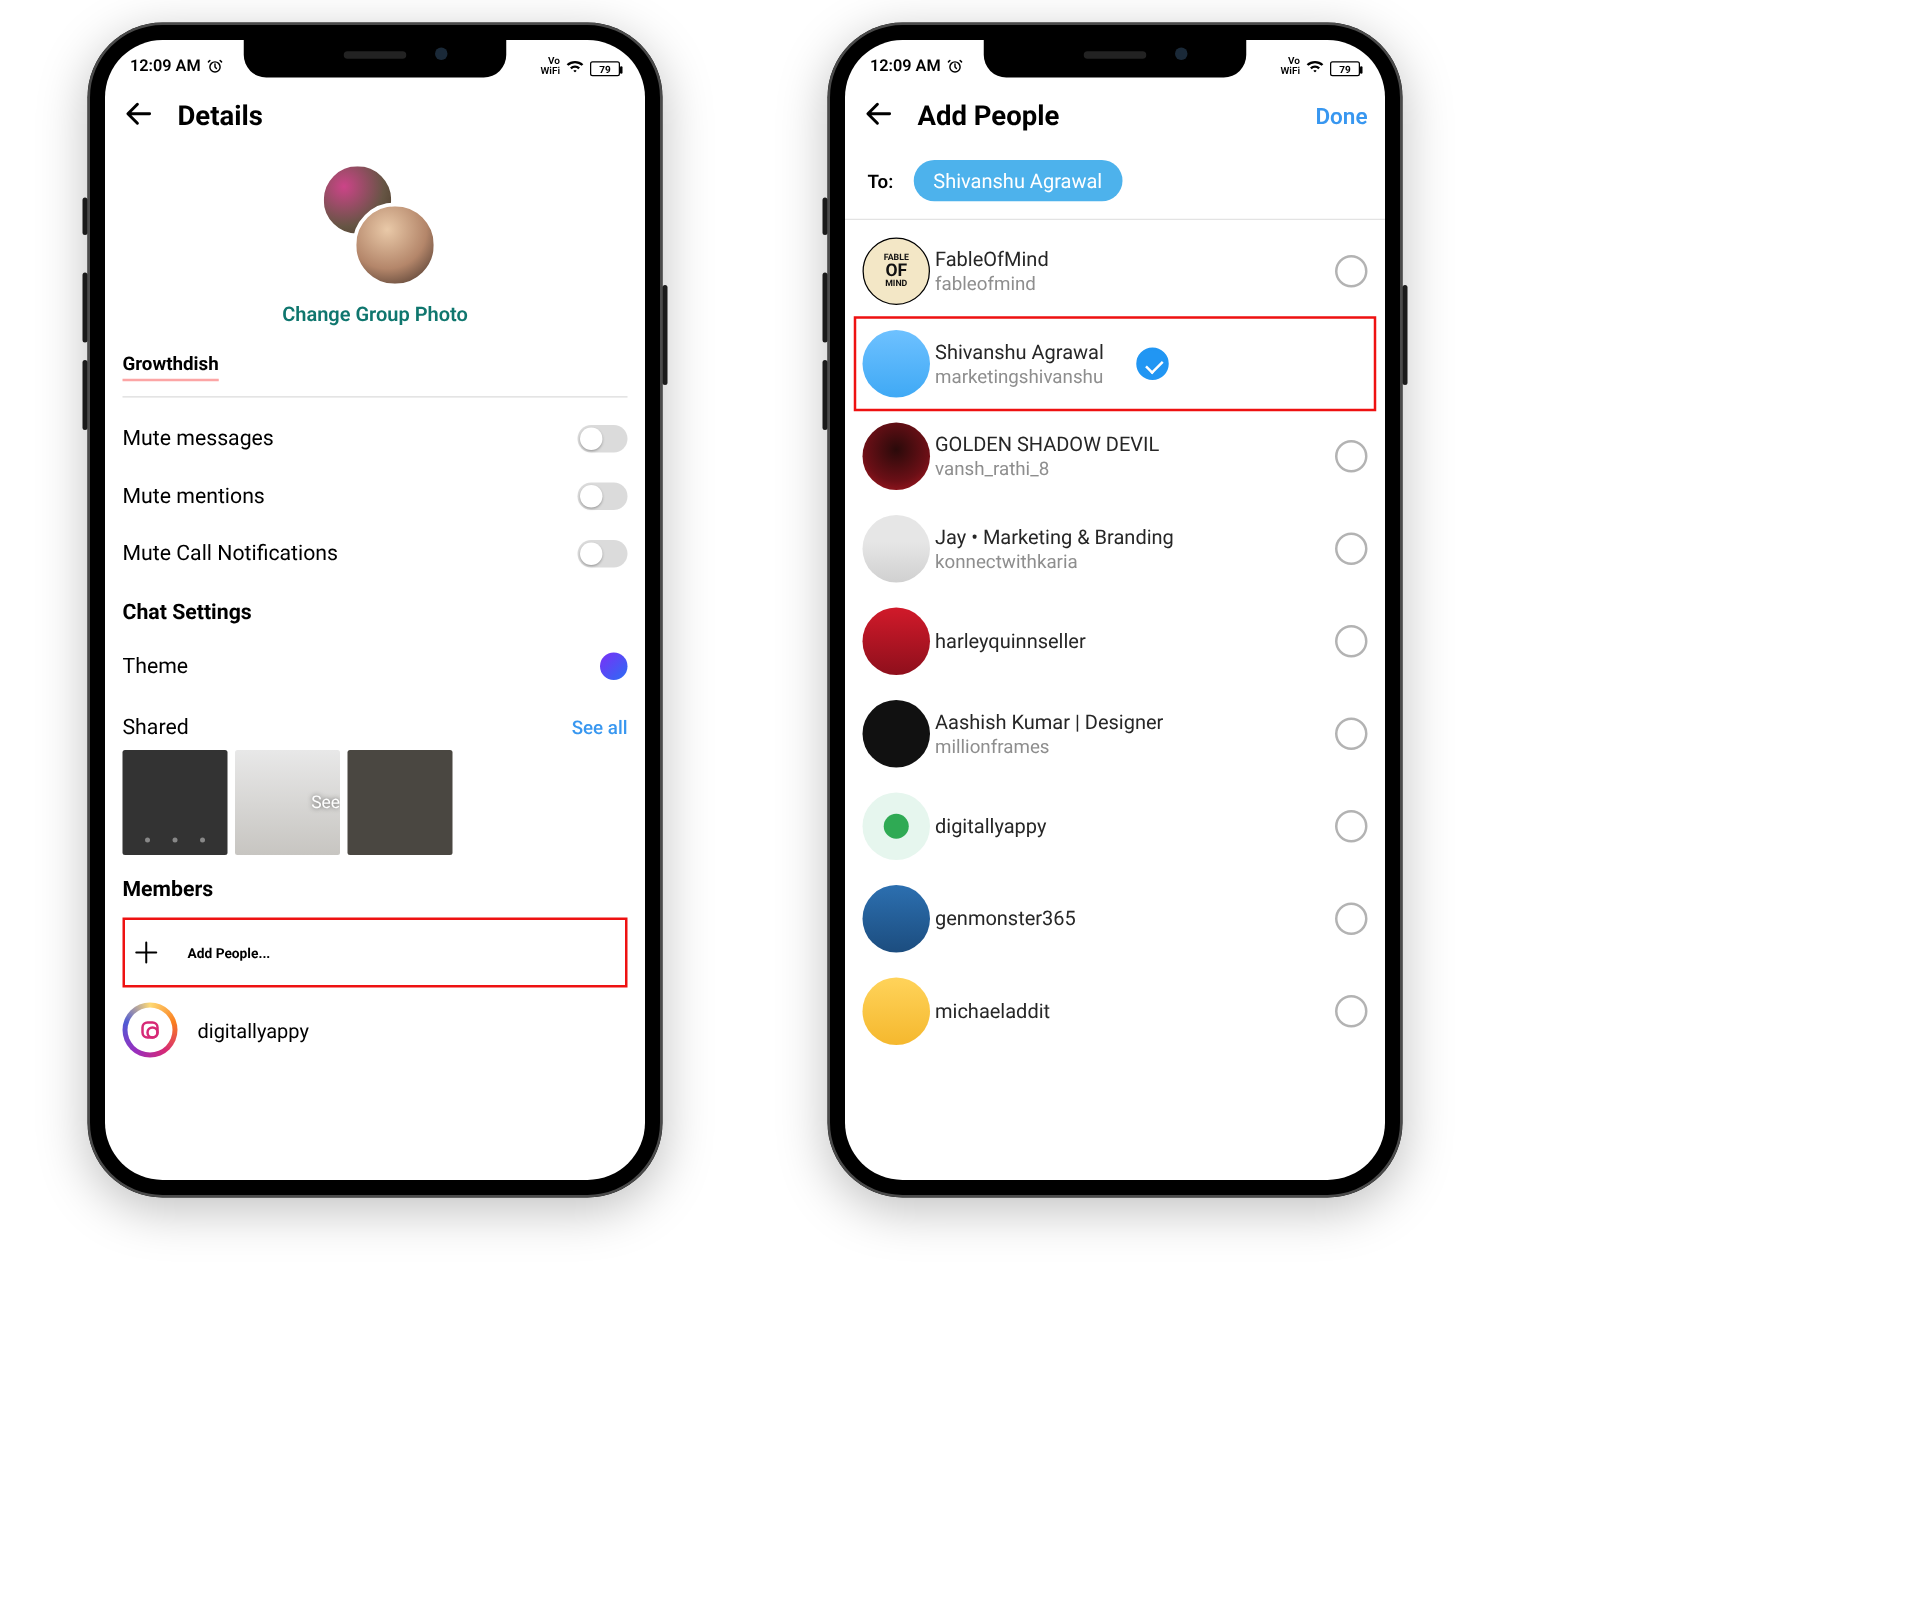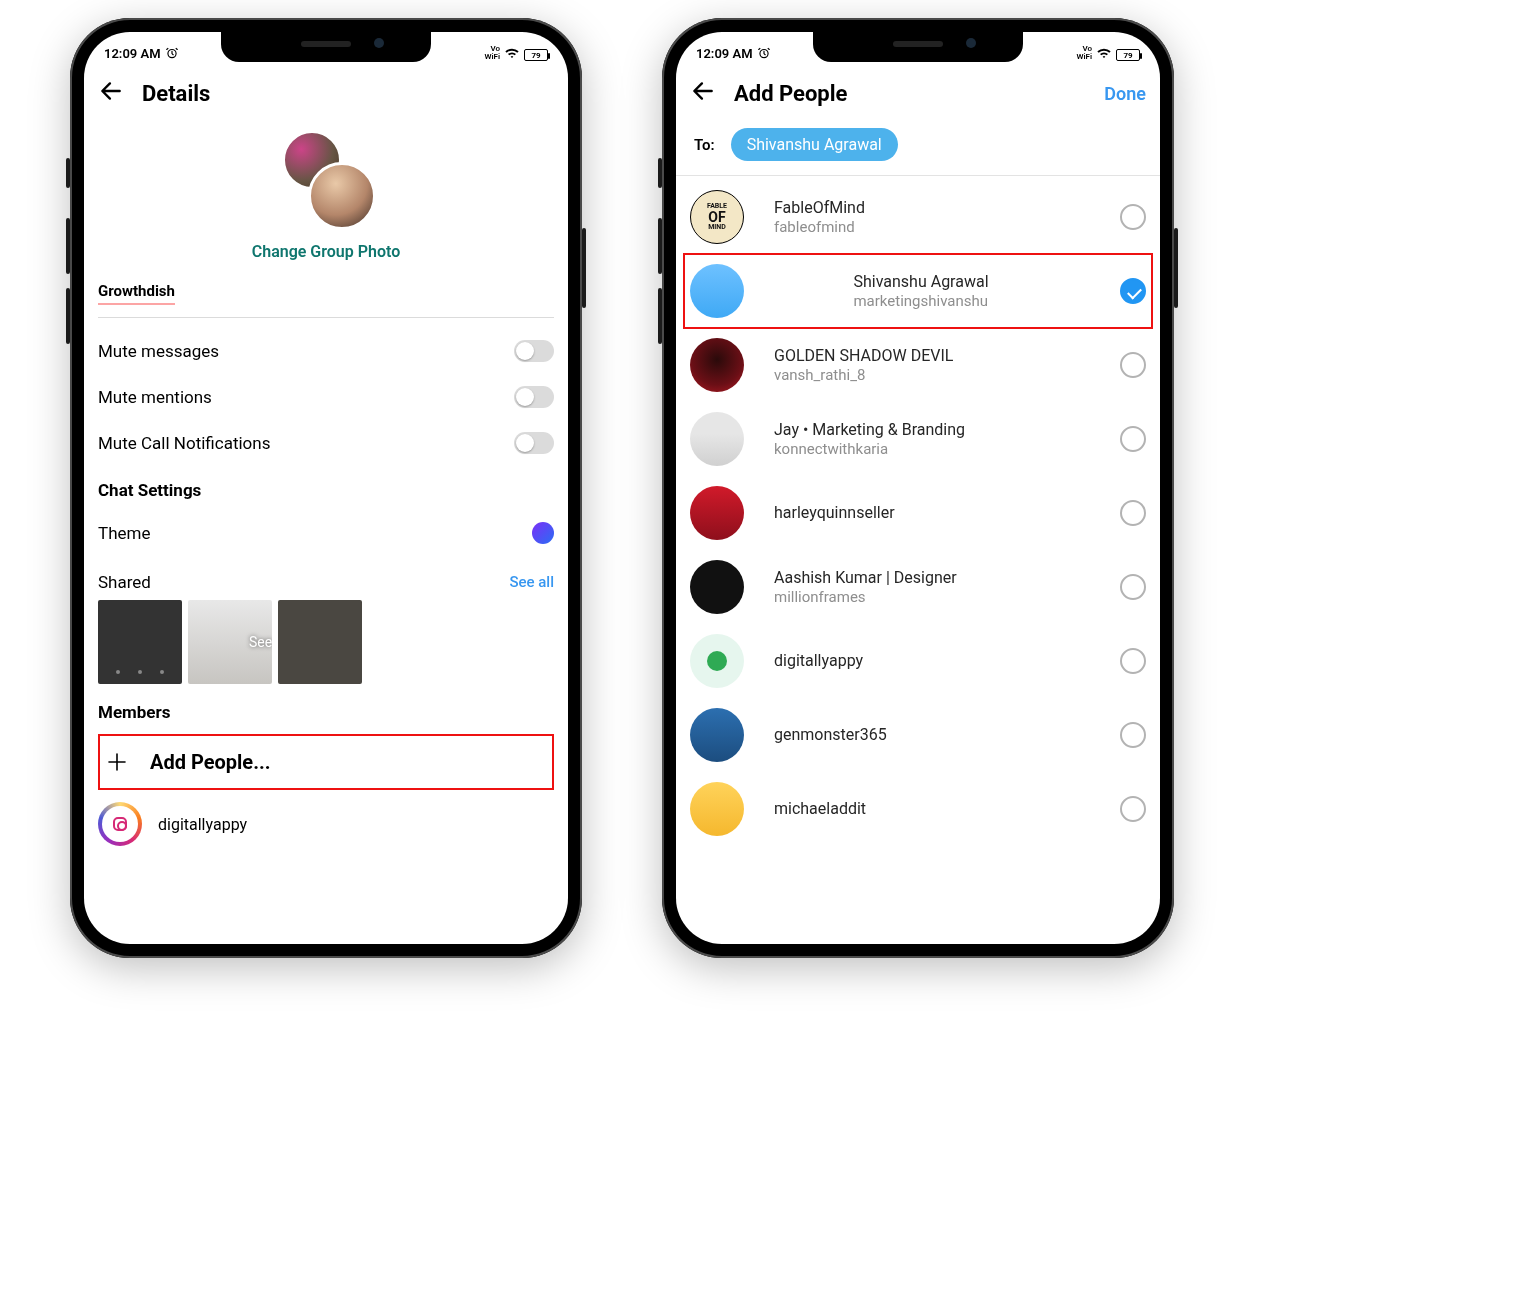--- a/index.html
+++ b/index.html
@@ -5,21 +5,21 @@
   * { box-sizing: border-box; margin: 0; padding: 0; }
   body {
     background: #fff;
     font-family: -apple-system, BlinkMacSystemFont, "Segoe UI", Roboto, Helvetica, Arial, sans-serif;
     width: 1536px;
     height: 1298px;
     position: relative;
   }
   .phone {
     position: absolute;
-    width: 512px;
+    width: 460px;
     height: 940px;
     border-radius: 60px;
     background: #000;
     padding: 14px;
     box-shadow: 0 10px 40px rgba(0,0,0,0.25), inset 0 0 0 2px #4a4a4a;
   }
   .phone.left { left: 70px; top: 18px; }
   .phone.right { left: 662px; top: 18px; }
   .side-btn { position: absolute; background: #1a1a1a; border-radius: 2px; }
   .side-btn.sl1 { left: -4px; top: 140px; width: 4px; height: 30px; }
@@ -109,43 +109,42 @@
   .thumb.light{ background:linear-gradient(180deg,#e8e8e8,#c7c5c1);}
   .thumb .dots{position:absolute; bottom:10px; display:flex; gap:18px;}
   .thumb .dots span{width:4px;height:4px;background:#888;border-radius:50%;}
   .thumb.dark2{background:#4a4741;}
   .members-title{ font-size:17px; font-weight:700; padding:18px 0 8px 0;}
   .add-people-row{
     display:flex; align-items:center; gap:20px;
     padding:14px 4px; border:2px solid #e11; margin-top:4px;
   }
   .plus-ic{ width:26px; display:flex; justify-content:center;}
-  .add-people-row .lbl{ font-size:20px; font-weight:700;}
+  .add-people-row .lbl{ font-size:11px; font-weight:700;}
   .member-row{ display:flex; align-items:center; gap:16px; padding:12px 0;}
   .ig-ring{
     width:44px; height:44px; border-radius:50%;
     background:conic-gradient(#feda75,#fa7e1e,#d62976,#962fbf,#4f5bd5,#feda75);
     display:flex; align-items:center; justify-content:center;
   }
   .ig-ring .inner{
     width:36px;height:36px;border-radius:50%;background:#fff;display:flex;align-items:center;justify-content:center;
   }
   .ig-ring .inner .core{width:14px;height:14px;border:2.5px solid #d62976;border-radius:5px;position:relative;}
   .ig-ring .inner .core::after{content:"";position:absolute;top:2px;left:2px;width:6px;height:6px;border:2px solid #d62976;border-radius:50%;}
   
   .to-row{ display:flex; align-items:center; gap:16px; padding:6px 4px 14px 4px;}
   .to-lbl{ font-size:15px; font-weight:600;}
   .chip{
     background:#4db2ec; color:#fff; padding:7px 16px; border-radius:20px; font-size:16px;
   }
   .sep{ height:1px; background:#e3e3e3; margin:0 -14px 4px -14px;}
   .person-row{
-    display:flex; align-items:center; gap:30px; padding:10px 0;
+    display:flex; align-items:center; gap:4px; padding:10px 0;
     position:relative;
-    justify-content:space-between;
   }
   .person-row.highlight{ outline:2.5px solid #e11; outline-offset:-1px; padding:10px 6px; margin:0 -6px;}
   .person-row.highlight .radio,
   .person-row.highlight .radio.checked{ margin-left: 22px; }
   .avatar{
     width:54px; height:54px; border-radius:50%; flex-shrink:0; background:#ccc;
     display:flex; align-items:center; justify-content:center; color:#fff; font-weight:700; font-size:10px;
   }
   .avatar.of{ background:#f3e7c6; color:#111; border:1px solid #000; flex-direction:column; line-height:1;}
   .avatar.of .big{font-size:14px;}

